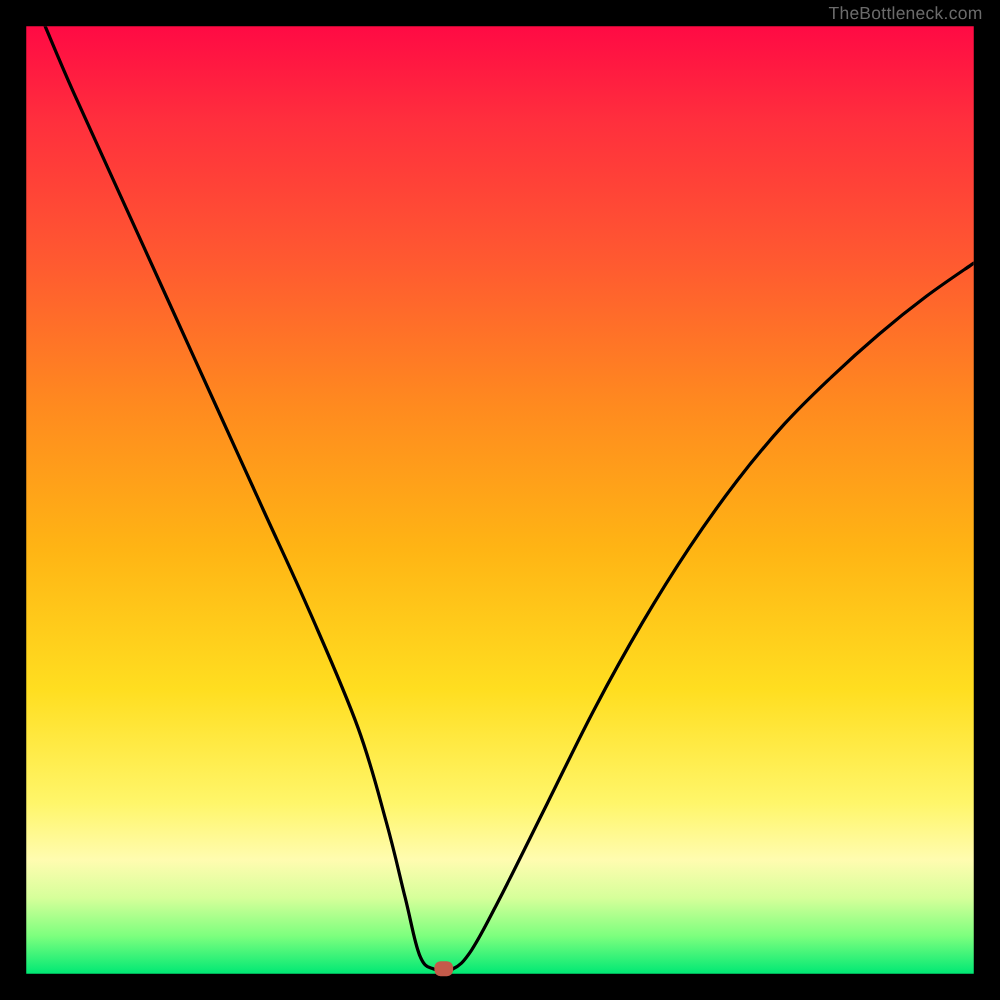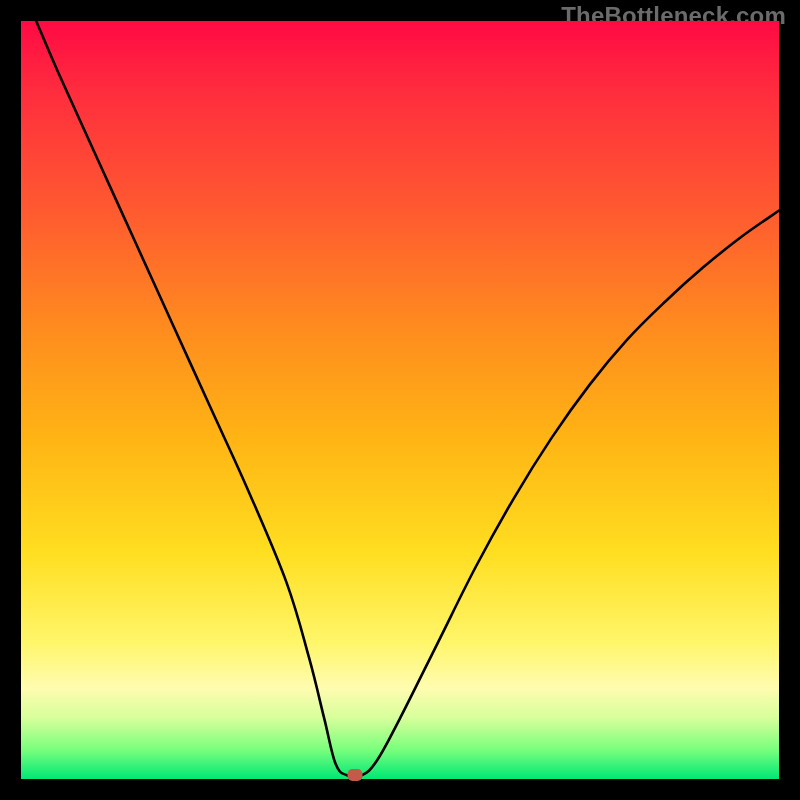--- a/index.html
+++ b/index.html
@@ -8,22 +8,22 @@
     position: relative;
     width: 800px;
     height: 800px;
     background: #000;
   }
   .watermark {
     position: absolute;
     top: 2px;
     right: 14px;
     font-family: Arial, Helvetica, sans-serif;
-    font-size: 24px;
-    font-weight: 700;
+    font-size: 14px;
+    font-weight: 400;
     color: #6b6b6b;
     letter-spacing: 0.2px;
   }
   .plot {
     position: absolute;
     left: 21px;
     top: 21px;
     width: 758px;
     height: 758px;
     

